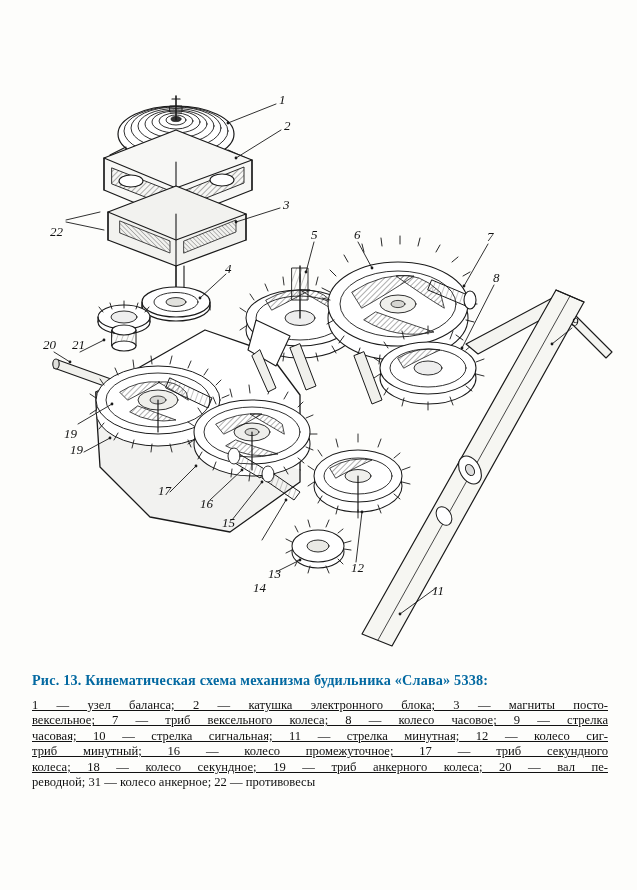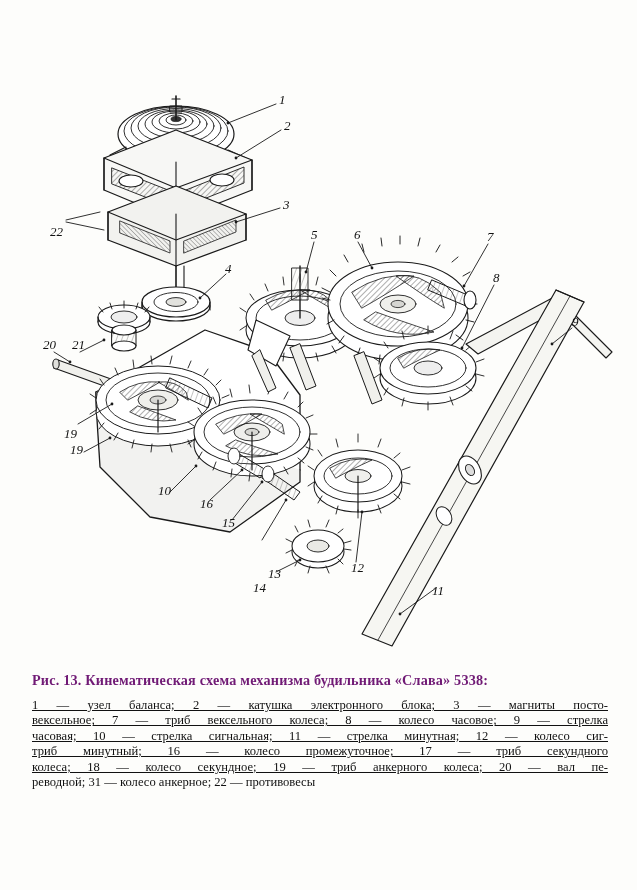--- a/index.html
+++ b/index.html
@@ -36,21 +36,21 @@
     position: absolute;
     left: 32px;
     top: 672px;
     width: 576px;
   }
   .fig-caption {
     font-family: "Liberation Serif", serif;
     font-size: 14.2px;
     font-weight: bold;
     letter-spacing: 0.2px;
-    color: #701a75;
+    color: #0369a1;
     margin: 0 0 9px 0;
     white-space: nowrap;
   }
   .legend {
     font-family: "Liberation Serif", serif;
     font-size: 12.6px;
     line-height: 15.4px;
     color: #111;
     text-align: justify;
     text-justify: inter-word;
@@ -350,21 +350,21 @@
     <span class="lbl" style="left:354px; top:228px;">6</span>
     <span class="lbl" style="left:487px; top:230px;">7</span>
     <span class="lbl" style="left:493px; top:271px;">8</span>
     <span class="lbl" style="left:572px; top:315px;">9</span>
     <span class="lbl" style="left:432px; top:584px;">11</span>
     <span class="lbl" style="left:351px; top:561px;">12</span>
     <span class="lbl" style="left:268px; top:567px;">13</span>
     <span class="lbl" style="left:253px; top:537px;margin-top:44px;">14</span>
     <span class="lbl" style="left:222px; top:516px;">15</span>
     <span class="lbl" style="left:200px; top:497px;">16</span>
-    <span class="lbl" style="left:158px; top:484px;">10</span>
+    <span class="lbl" style="left:158px; top:484px;">17</span>
     <span class="lbl" style="left:70px;  top:443px;">19</span>
     <span class="lbl" style="left:64px;  top:427px;text-align:right;">19</span>
     <span class="lbl" style="left:43px;  top:338px;">20</span>
     <span class="lbl" style="left:72px;  top:338px;">21</span>
     <span class="lbl" style="left:50px;  top:225px;">22</span>
   </div>
 
   <div class="caption-block">
     <p class="fig-caption">Рис. 13. Кинематическая схема механизма будильника «Слава» 5338:</p>
     <div class="legend">

